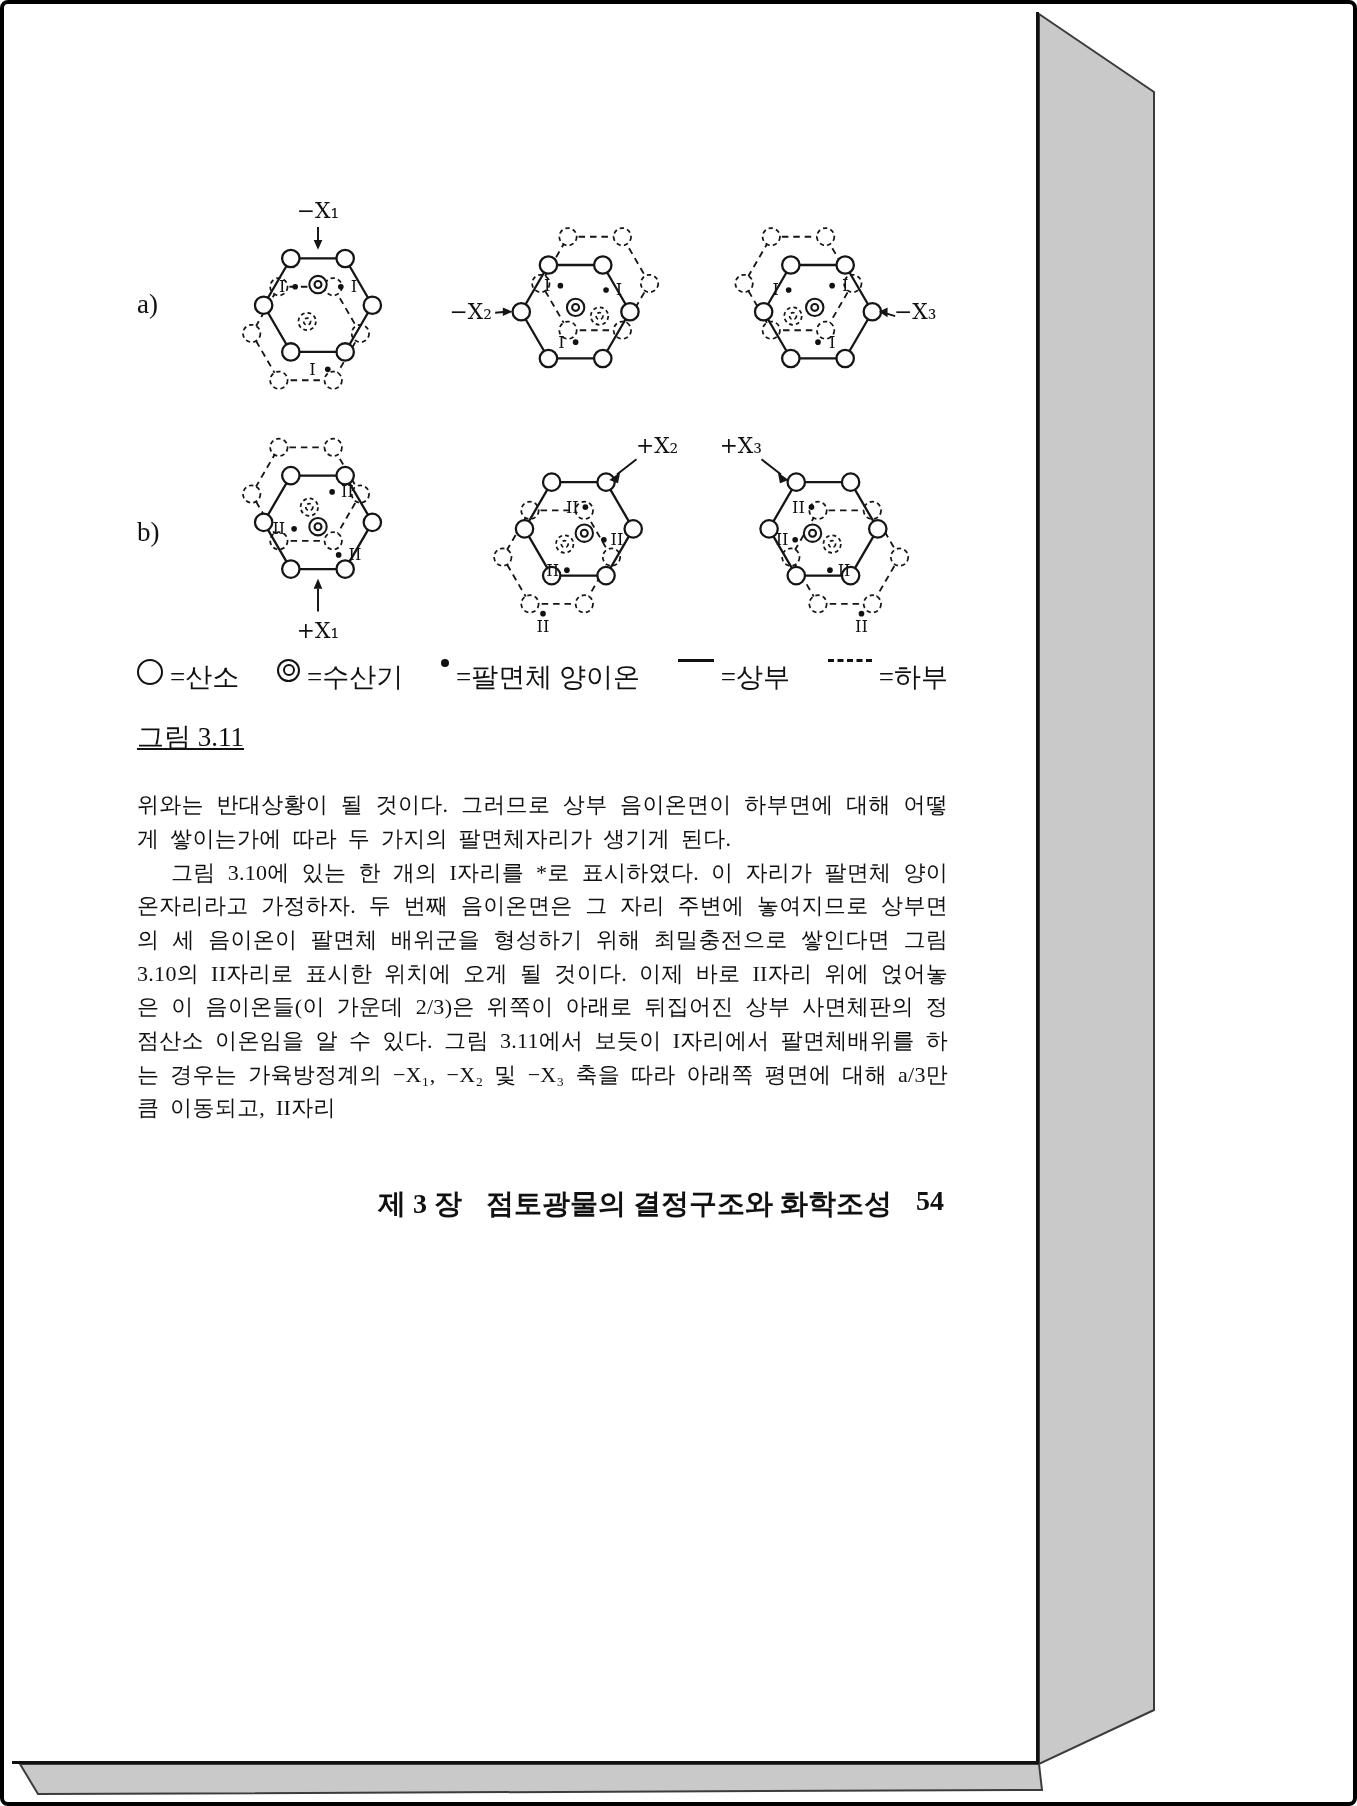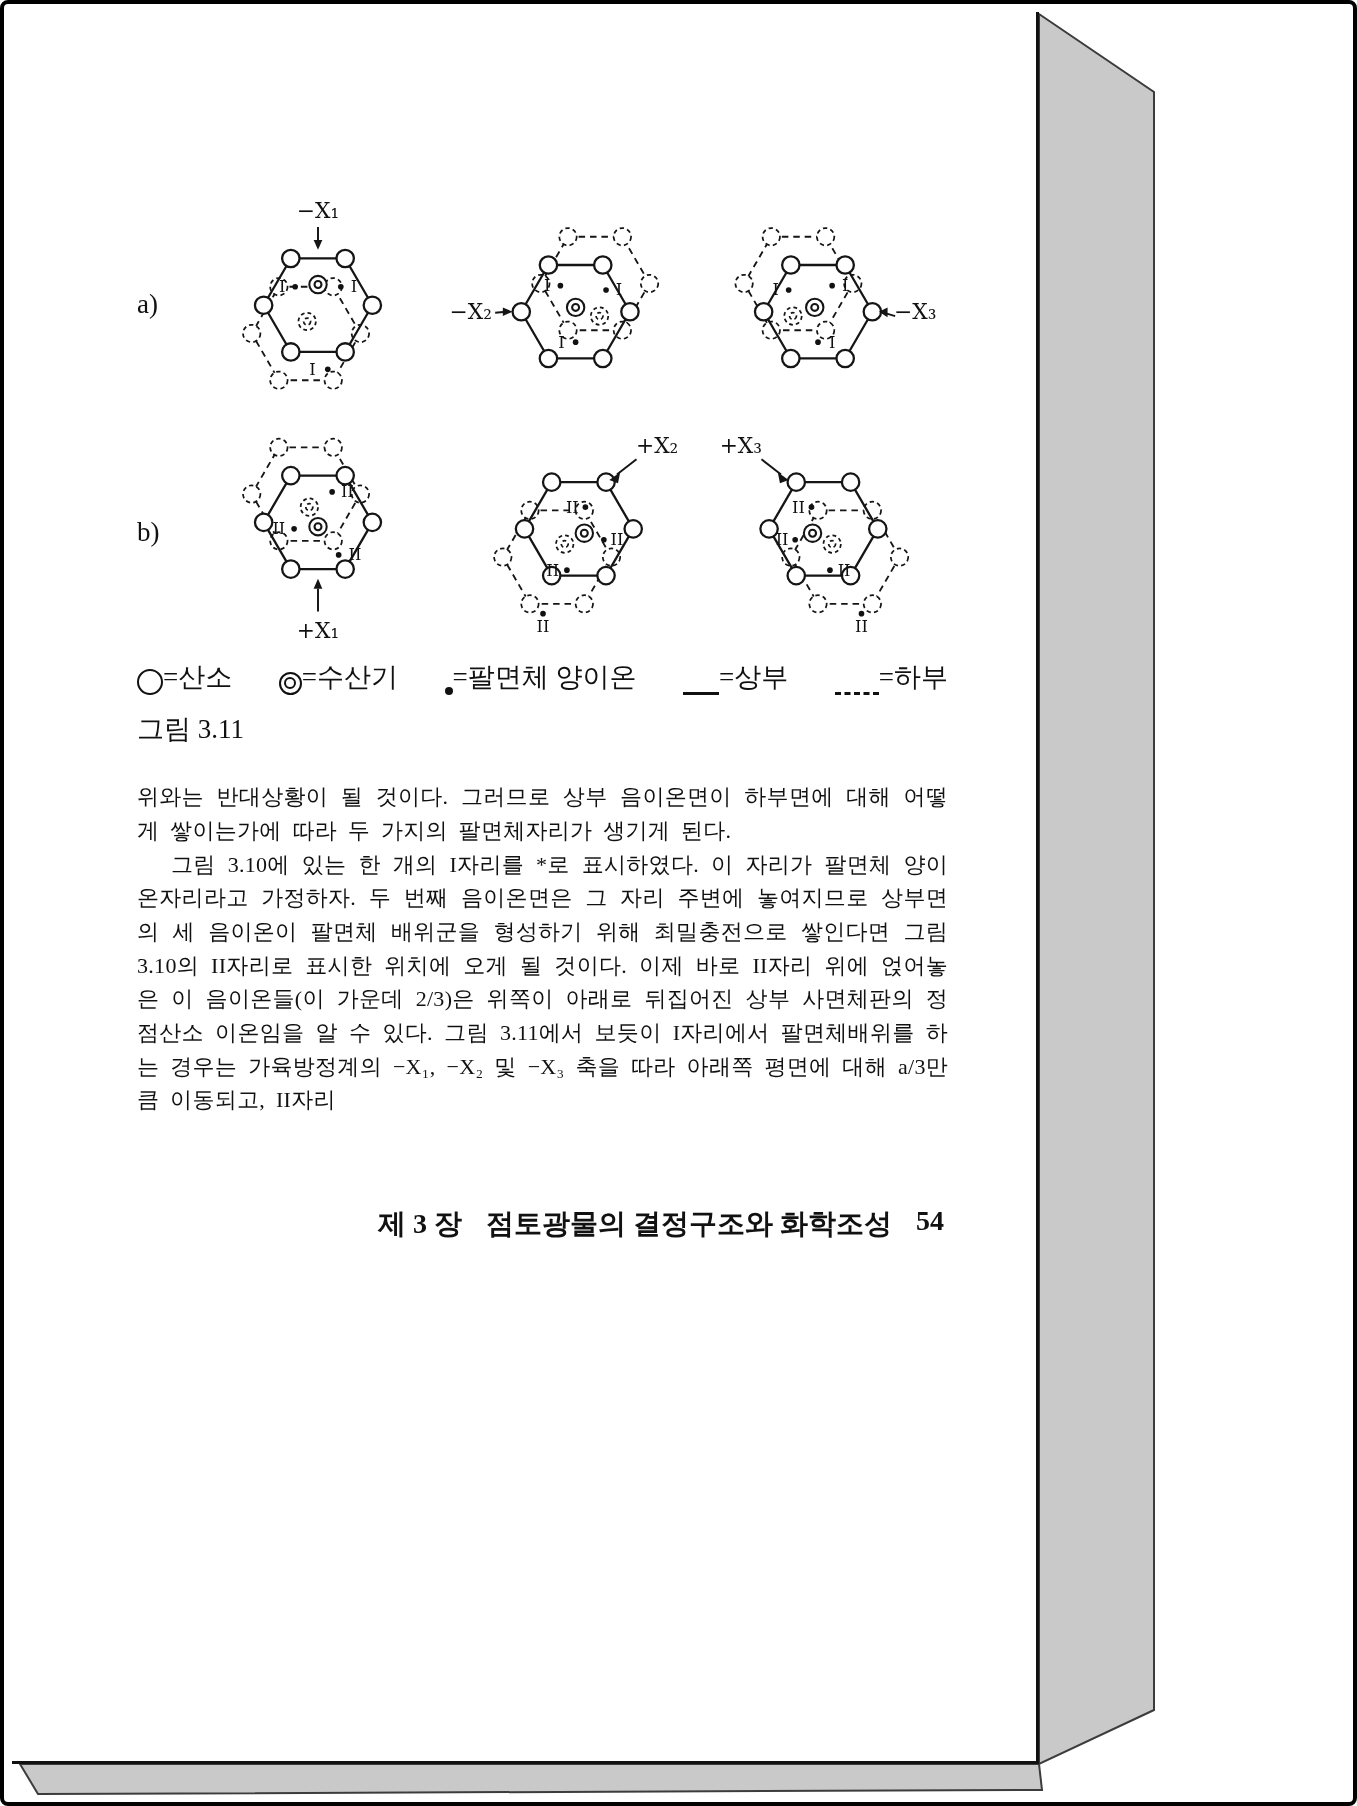--- a/index.html
+++ b/index.html
@@ -27,40 +27,40 @@
   .oh{stroke:#151515;stroke-width:1.9;}
   .oh.dashed{stroke-width:1.6;stroke-dasharray:3.5 2.8;}
   .dot{fill:#111;}
   .rn{font-family:"DejaVu Serif",serif;font-size:15px;fill:#111;}
   .axis{font-family:"DejaVu Serif",serif;font-size:20px;fill:#111;}
   .axln{stroke:#151515;stroke-width:1.8;}
   .ah{fill:#151515;}
 
   
   .legend{display:flex;justify-content:space-between;align-items:center;margin-top:12px;font-size:27px;}
-  .lg-item{display:inline-flex;align-items:flex-end;white-space:nowrap;}
+  .lg-item{display:inline-flex;align-items:flex-start;gap:7px;white-space:nowrap;}
   .sym-oxy{width:22px;height:22px;border:2.5px solid #111;border-radius:50%;display:inline-block;}
   .sym-oh{width:19px;height:19px;border:2.5px solid #111;border-radius:50%;display:inline-flex;align-items:center;justify-content:center;}
   .sym-oh-in{width:8px;height:8px;border:2px solid #111;border-radius:50%;display:block;}
   .sym-dot{width:8px;height:8px;background:#111;border-radius:50%;display:inline-block;}
   .sym-solidline{width:36px;height:0;border-top:3px solid #111;display:inline-block;}
   .sym-dashline{width:44px;height:0;border-top:3px dashed #111;display:inline-block;}
 
   
-  .caption{margin-top:14px;display:flex;gap:20px;font-size:27px;line-height:1.55;}
+  .caption{margin-top:22px;display:flex;gap:20px;font-size:27px;line-height:1.55;text-decoration:underline;}
   .cap-label{white-space:nowrap;}
   .cap-text{width:655px;text-align:justify;}
 
   
   .bodytext{margin-top:30px;font-size:22px;line-height:1.53;text-align:justify;word-spacing:5px;letter-spacing:.3px;}
   .para{margin:0;}
   .para.p2{text-indent:34px;margin-top:0;}
 
   
-  .footer{margin-top:88px;display:flex;justify-content:flex-end;gap:24px;font-size:28px;font-weight:700;padding-right:4px;}
+  .footer{margin-top:60px;display:flex;justify-content:flex-end;gap:24px;font-size:28px;font-weight:700;padding-right:4px;}
 </style>
 </head>
 <body>
 
 <div class="canvas">
 
   <svg class="edge" viewBox="0 0 1349 1798">
     <polygon class="stack" points="1035,10 1150,88 1150,1706 1035,1760"></polygon>
     <polygon class="stack" points="16,1760 1035,1760 1038,1786 34,1790"></polygon>
   </svg>

